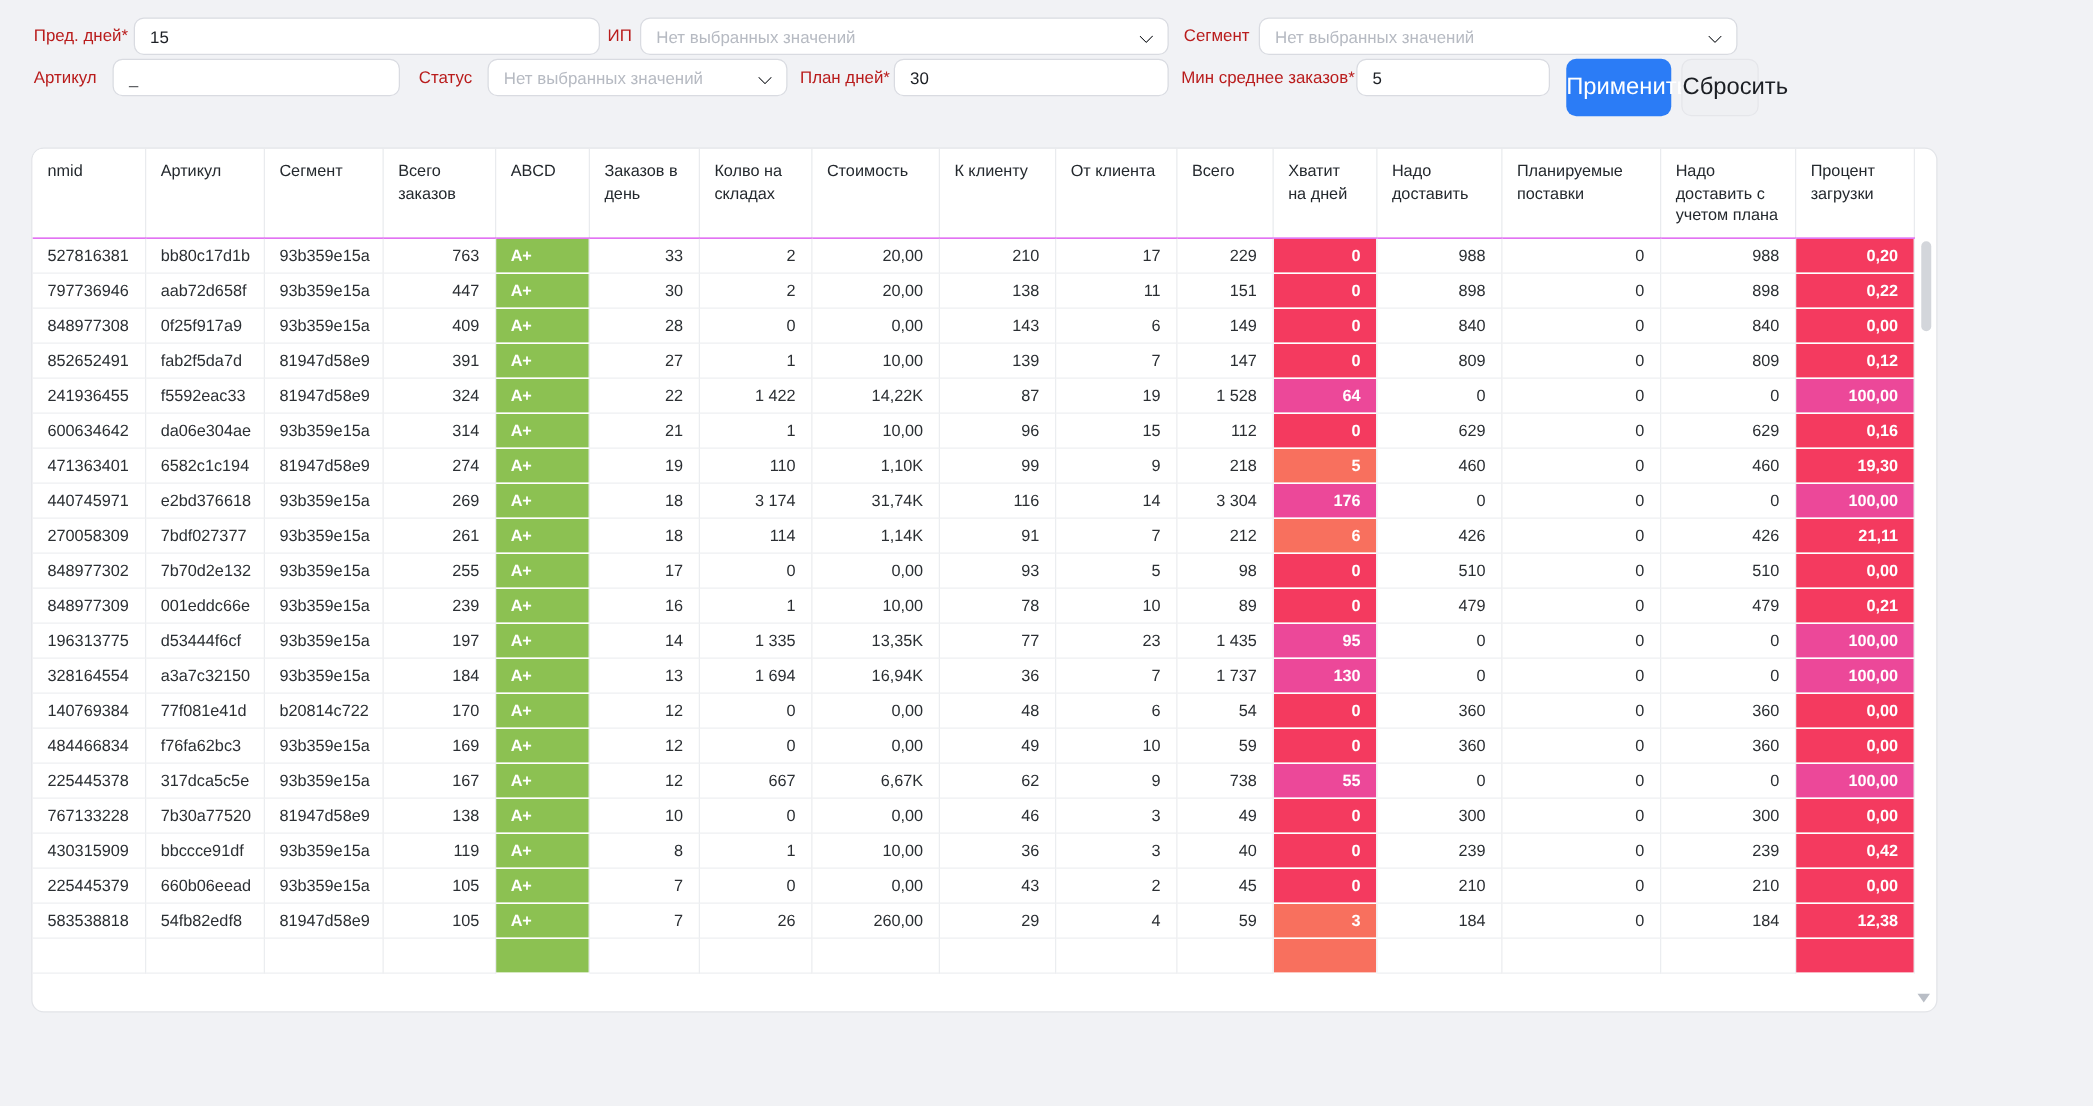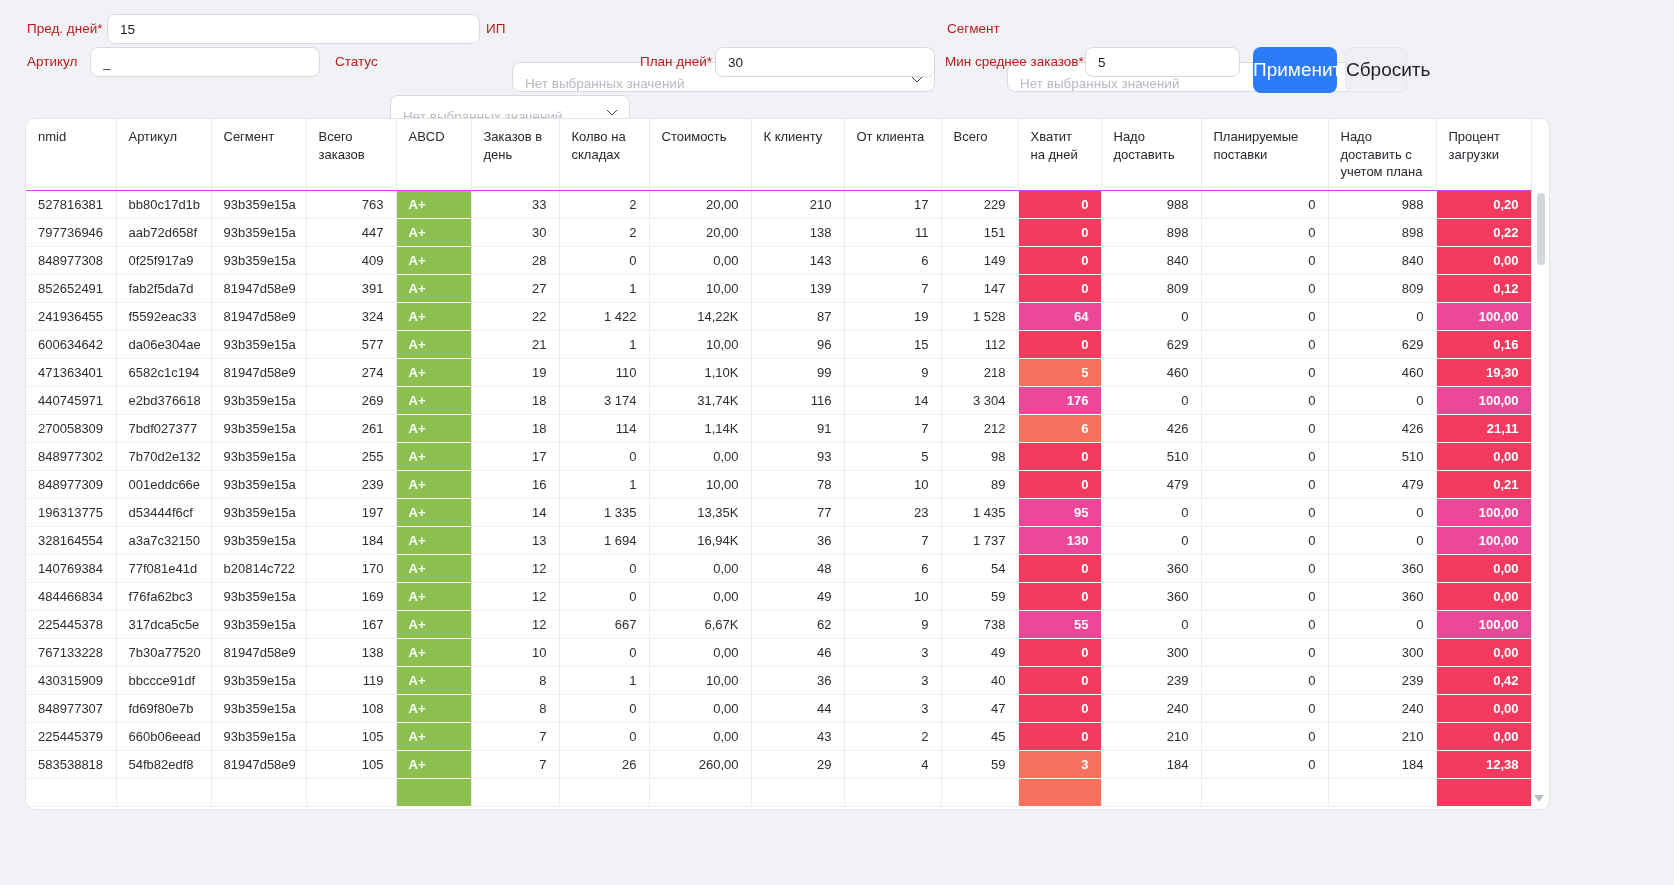--- a/index.html
+++ b/index.html
@@ -18,23 +18,22 @@
     font-size: 13.5px; font-weight: 400; color: #b91c1c; white-space: nowrap; text-align: right;
   }
   .finput {
     position: absolute; height: 30px; border: 1px solid #d9dbe1; border-radius: 8px;
     background: #fff; font-size: 13.5px; color: #1c1f24; padding: 0 12px;
     font-family: "Liberation Sans", "DejaVu Sans", sans-serif; outline: none;
   }
   .finput::placeholder { color: #b6bac2; }
   .fselect {
     position: absolute; height: 30px; border: 1px solid #d9dbe1; border-radius: 8px;
-    background: #fff; display: flex; align-items: flex-end; padding: 0 30px 0 12px;
+    background: #fff; display: flex; align-items: center; padding: 0 30px 0 12px;
     cursor: pointer;
-    margin-top: 48px;
   }
   .fselect .ph { font-size: 13.5px; color: #b6bac2; white-space: nowrap; overflow: hidden; }
   .chev {
     position: absolute; right: 13px; top: 10px; width: 8px; height: 8px;
     border-left: 1.6px solid #1c1f24; border-bottom: 1.6px solid #1c1f24;
     transform: rotate(-45deg); border-radius: 1px;
   }
   .btn {
     position: absolute; height: 46px; border: none; border-radius: 8px;
     font-size: 19px; cursor: pointer;
@@ -246,21 +245,21 @@
           <td class="ar c-green">64</td>
           <td class="ar">0</td>
           <td class="ar">0</td>
           <td class="ar">0</td>
           <td class="ar c-green">100,00</td>
         </tr>
         <tr>
           <td class="al">600634642</td>
           <td class="al">da06e304ae</td>
           <td class="al">93b359e15a</td>
-          <td class="ar">577</td>
+          <td class="ar">314</td>
           <td class="al c-lgreen">A+</td>
           <td class="ar">21</td>
           <td class="ar">1</td>
           <td class="ar">10,00</td>
           <td class="ar">96</td>
           <td class="ar">15</td>
           <td class="ar">112</td>
           <td class="ar c-red">0</td>
           <td class="ar">629</td>
           <td class="ar">0</td>
@@ -477,38 +476,20 @@
           <td class="ar">36</td>
           <td class="ar">3</td>
           <td class="ar">40</td>
           <td class="ar c-red">0</td>
           <td class="ar">239</td>
           <td class="ar">0</td>
           <td class="ar">239</td>
           <td class="ar c-red">0,42</td>
         </tr>
         <tr>
-          <td class="al">848977307</td>
-          <td class="al">fd69f80e7b</td>
-          <td class="al">93b359e15a</td>
-          <td class="ar">108</td>
-          <td class="al c-lgreen">A+</td>
-          <td class="ar">8</td>
-          <td class="ar">0</td>
-          <td class="ar">0,00</td>
-          <td class="ar">44</td>
-          <td class="ar">3</td>
-          <td class="ar">47</td>
-          <td class="ar c-red">0</td>
-          <td class="ar">240</td>
-          <td class="ar">0</td>
-          <td class="ar">240</td>
-          <td class="ar c-red">0,00</td>
-        </tr>
-        <tr>
           <td class="al">225445379</td>
           <td class="al">660b06eead</td>
           <td class="al">93b359e15a</td>
           <td class="ar">105</td>
           <td class="al c-lgreen">A+</td>
           <td class="ar">7</td>
           <td class="ar">0</td>
           <td class="ar">0,00</td>
           <td class="ar">43</td>
           <td class="ar">2</td>

